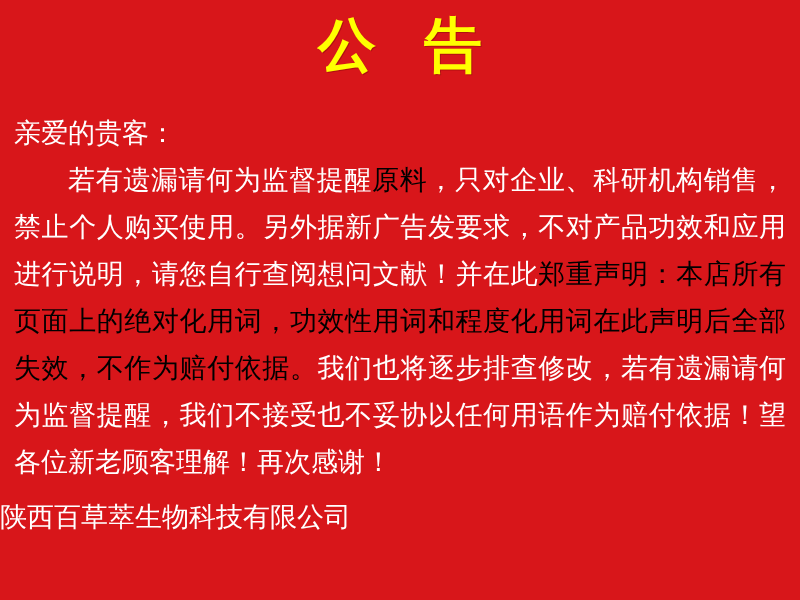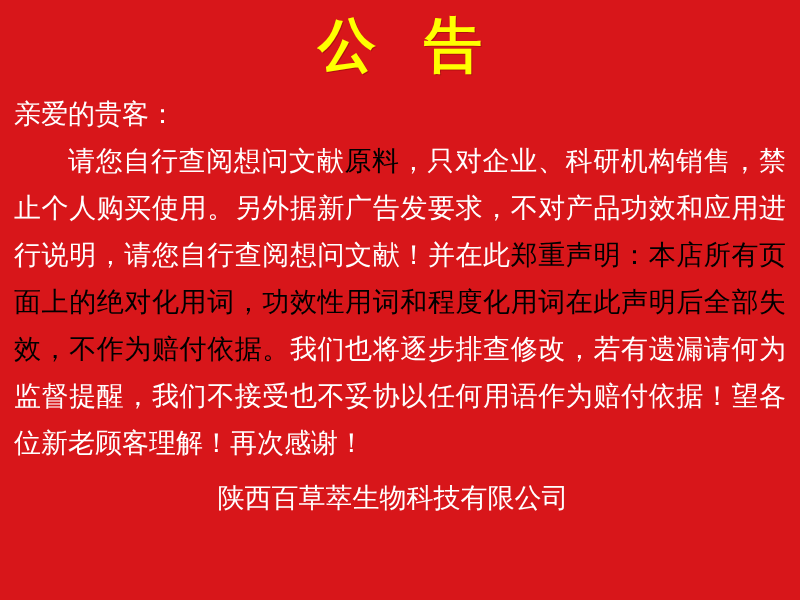--- a/index.html
+++ b/index.html
@@ -34,45 +34,46 @@
   .body-text {
     color: #ffffff;
     font-size: 27px;
     line-height: 47px;
     padding: 16px 14px 0 14px;
     text-align: justify;
     text-justify: inter-ideograph;
   }
   .salutation {
     display: block;
+    margin-top: 19px;
   }
   .para {
     display: block;
     text-indent: 2em;
   }
   .hl {
     color: #000000;
   }
   .signature {
     color: #ffffff;
     font-size: 27px;
-    text-align: center;
+    text-align: left;
     padding: 10px 14px 0 0;
     line-height: 44px;
   }
 </style>
 </head>
 <body>
 
 <div class="page">
 
   <div class="title">公 告</div>
 
   <div class="body-text">
     <span class="salutation">亲爱的贵客：</span>
     <span class="para">
-      <span>请您自行查阅想问文献</span><span class="hl">原料</span><span>，只对企业、科研机构销售，禁止个人购买使用。另外据新广告发要求，不对产品功效和应用进行说明，请您自行查阅想问文献！并在此</span><span class="hl">郑重声明：本店所有页面上的绝对化用词，功效性用词和程度化用词在此声明后全部失效，不作为赔付依据。</span><span>我们也将逐步排查修改，若有遗漏请何为监督提醒，我们不接受也不妥协以任何用语作为赔付依据！望各位新老顾客理解！再次感谢！</span>
+      <span>若有遗漏请何为监督提醒</span><span class="hl">原料</span><span>，只对企业、科研机构销售，禁止个人购买使用。另外据新广告发要求，不对产品功效和应用进行说明，请您自行查阅想问文献！并在此</span><span class="hl">郑重声明：本店所有页面上的绝对化用词，功效性用词和程度化用词在此声明后全部失效，不作为赔付依据。</span><span>我们也将逐步排查修改，若有遗漏请何为监督提醒，我们不接受也不妥协以任何用语作为赔付依据！望各位新老顾客理解！再次感谢！</span>
     </span>
   </div>
 
   <div class="signature">陕西百草萃生物科技有限公司</div>
 
 </div>
 
 </body></html>

